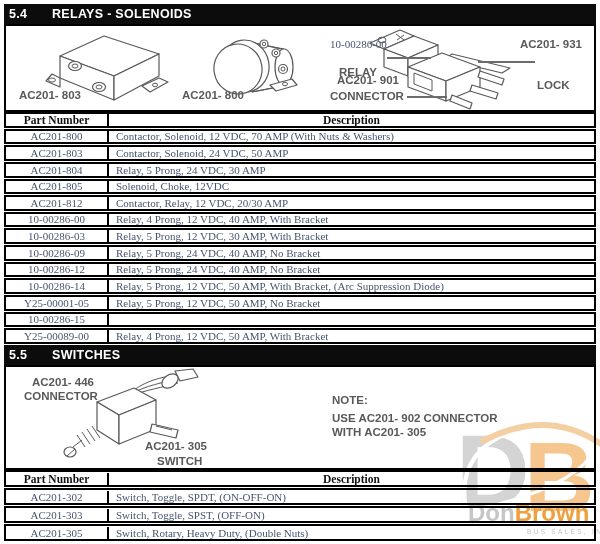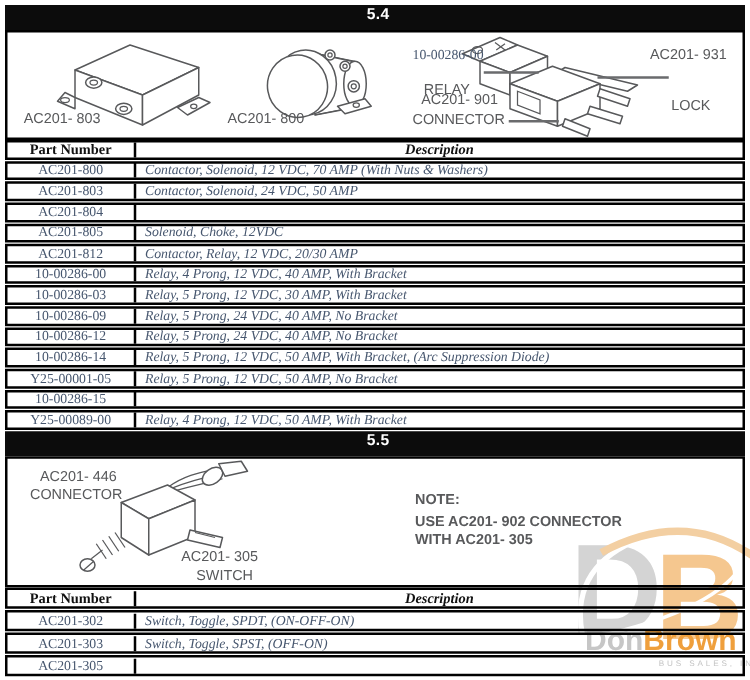--- a/index.html
+++ b/index.html
@@ -3,42 +3,42 @@
 <meta charset="utf-8">
 <style>
   * { box-sizing: border-box; margin: 0; padding: 0; }
   body { width: 600px; height: 544px; background: #fff; }
   .page { position: relative; width: 600px; height: 544px; overflow: hidden;
           background: #fff; font-family: "Liberation Serif", serif; }
   .inner { position: absolute; left: 4px; top: 4px; width: 592px; }
 
   .bar { height: 20px; background: #0c0c0c; color: #fff; display: flex; align-items: center;
          font-family: "Liberation Sans", sans-serif; font-weight: bold; font-size: 12.5px;
-         letter-spacing: 0.3px; flex-direction: column; }
+         letter-spacing: 0.3px; }
   .bar .num { flex: 0 0 48px; padding-left: 5px; }
 
   .figbox { position: relative; border: 2px solid #000; background: #fff; }
   .figbox1 { height: 88px; }
   .figbox2 { height: 105px; }
 
   .lbl { position: absolute; font-family: "Liberation Sans", sans-serif;
-         font-size: 11.5px; font-weight: normal; color: #58595b; white-space: nowrap; }
+         font-size: 11.5px; font-weight: bold; color: #58595b; white-space: nowrap; }
   .lbl-serif { position: absolute; font-family: "Liberation Serif", serif;
          font-size: 11px; color: #46566e; white-space: nowrap; }
   .leader { position: absolute; height: 1.5px; background: #6a6b6d; }
 
   .ptable { width: 592px; }
   .trow { display: flex; border: 2px solid #000; height: 15.64px; margin-bottom: 1px;
           background: transparent; align-items: flex-end; }
   .t2 .trow { height: 17px; }
   .trow .c1 { flex: 0 0 103px; border-right: 2px solid #000; display: flex;
               align-items: center; justify-content: center;
               font-size: 11px; color: #46566e; }
   .trow .c2 { flex: 1; display: flex; align-items: center; padding-left: 7px;
-              font-size: 11px; color: #46566e; font-style: italic; }
+              font-size: 11px; color: #46566e; }
   .trow.thead .c1, .trow.thead .c2 { color: #111; font-weight: bold; font-size: 11.5px;
               justify-content: center; padding-left: 0; }
 
   .note { position: absolute; left: 326px; top: 26px;
           font-family: "Liberation Sans", sans-serif; font-weight: bold;
           font-size: 11.5px; color: #58595b; line-height: 14px; }
   .note .nh { margin-bottom: 4px; }
 
   .art { position: absolute; }
   .art svg { display: block; }
@@ -147,20 +147,21 @@
       <div class="trow">
         <div class="c1">AC201-800</div>
         <div class="c2">Contactor, Solenoid, 12 VDC, 70 AMP (With Nuts &amp; Washers)</div>
       </div>
       <div class="trow">
         <div class="c1">AC201-803</div>
         <div class="c2">Contactor, Solenoid, 24 VDC, 50 AMP</div>
       </div>
       <div class="trow">
         <div class="c1">AC201-804</div>
+        <div class="c2">Relay, 5 Prong, 24 VDC, 30 AMP</div>
       </div>
       <div class="trow">
         <div class="c1">AC201-805</div>
         <div class="c2">Solenoid, Choke, 12VDC</div>
       </div>
       <div class="trow">
         <div class="c1">AC201-812</div>
         <div class="c2">Contactor, Relay, 12 VDC, 20/30 AMP</div>
       </div>
       <div class="trow">
@@ -245,20 +246,21 @@
       <div class="trow">
         <div class="c1">AC201-302</div>
         <div class="c2">Switch, Toggle, SPDT, (ON-OFF-ON)</div>
       </div>
       <div class="trow">
         <div class="c1">AC201-303</div>
         <div class="c2">Switch, Toggle, SPST, (OFF-ON)</div>
       </div>
       <div class="trow">
         <div class="c1">AC201-305</div>
+        <div class="c2">Switch, Rotary, Heavy Duty, (Double Nuts)</div>
       </div>
     </div>
 
   </div>
 
   <div class="watermark">
     <div class="wm-letters">
       <svg width="150" height="95" viewBox="0 0 150 95">
         <text x="0" y="88" font-family="Liberation Sans, sans-serif" font-weight="bold" font-size="102" fill="#d4d4d4">D</text>
         <text x="68" y="93" font-family="Liberation Sans, sans-serif" font-weight="bold" font-size="98" fill="#f5c78f">B</text>

